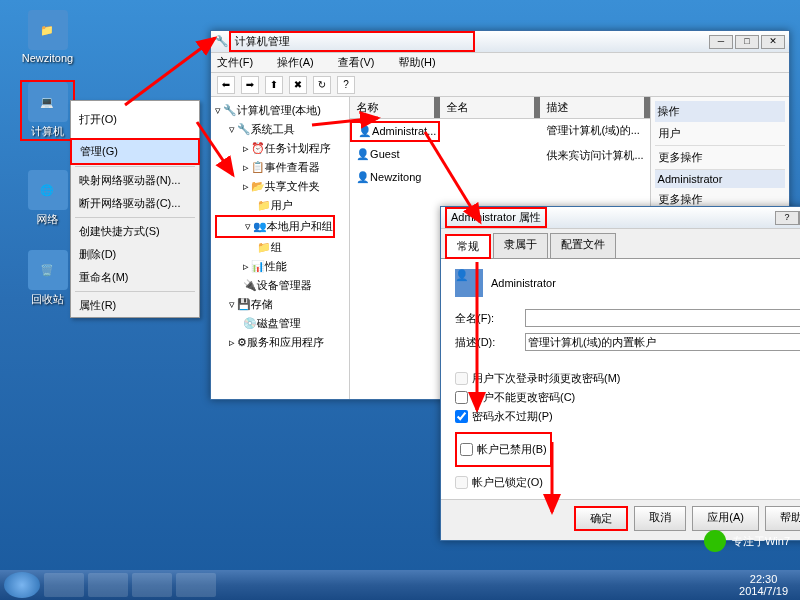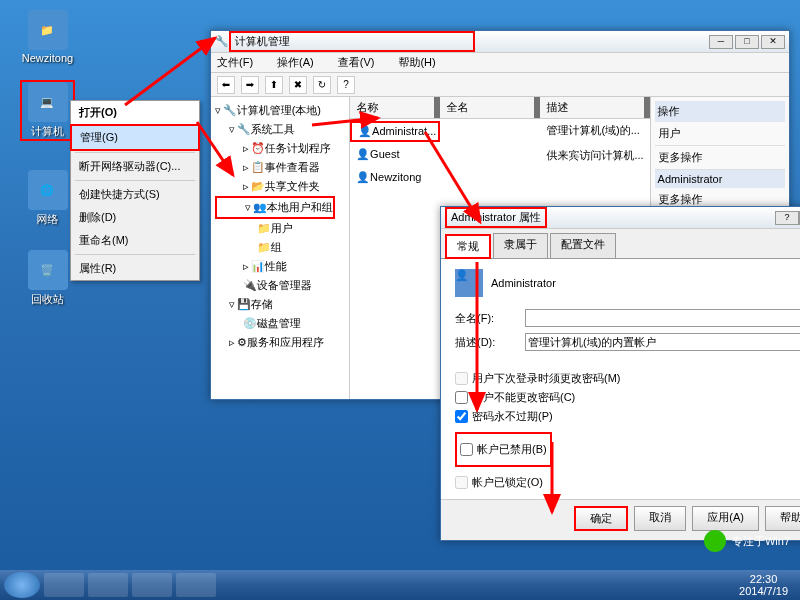--- a/index.html
+++ b/index.html
@@ -2,21 +2,21 @@
 <html><head>
 <meta charset="utf-8">
 <style>
 *{margin:0;padding:0;box-sizing:border-box;font-family:"Microsoft YaHei",SimSun,sans-serif;font-size:11px}
 body{width:800px;height:600px;background:linear-gradient(180deg,#3a8fd6 0%,#2a6eb3 50%,#1a5a9e 100%);overflow:hidden;position:relative}
 .desktop-icon{position:absolute;width:55px;text-align:center;color:#fff;cursor:pointer}
 .desktop-icon .ic{width:40px;height:40px;margin:0 auto 2px;background:#4a8fd0;border-radius:4px;display:flex;align-items:center;justify-content:center}
 .desktop-icon .lbl{font-size:11px;text-shadow:1px 1px 2px #000}
 .di1{top:10px;left:20px}.di2{top:80px;left:20px}.di3{top:170px;left:20px}.di4{top:250px;left:20px}
 .ctx-menu{position:absolute;top:100px;left:70px;width:130px;background:#f0f0f0;border:1px solid #999;box-shadow:2px 2px 4px rgba(0,0,0,0.3);z-index:5}
-.ctx-header{background:#fff;padding:4px 8px;font-weight:bold;border-bottom:1px solid #ccc}
+.ctx-header{background:#fff;padding:11px 8px;font-weight:normal;border-bottom:1px solid #ccc}
 .ctx-item{padding:4px 8px;cursor:pointer}
 .ctx-item.hl{background:#cde4ff;border:2px solid red;margin:-1px}
 .ctx-sep{height:1px;background:#ccc;margin:2px 4px}
 .mgmt-window{position:absolute;top:30px;left:210px;width:580px;height:370px;background:#fff;border:1px solid #3a6ea5;box-shadow:0 0 8px rgba(0,0,0,0.4);z-index:2}
 .title-bar{height:22px;background:linear-gradient(180deg,#fff 0%,#e0e8f0 100%);display:flex;align-items:center;padding:0 4px;border-bottom:1px solid #ccc}
 .title-bar .title{flex:1;padding-left:4px}
 .title-bar .title.red{border:2px solid red;display:inline-block;padding:1px 4px}
 .win-btns{display:flex;gap:2px}
 .win-btn{width:24px;height:14px;border:1px solid #999;background:#e8e8e8;text-align:center;line-height:11px;font-size:9px;cursor:pointer}
 .menu-bar{height:20px;display:flex;align-items:center;padding:0 6px;gap:24px;border-bottom:1px solid #ccc;background:#f5f5f5}
@@ -85,20 +85,21 @@
   </div>
 <div class="desktop-icon di4">
     <div class="ic">🗑️</div>
     <div class="lbl">回收站</div>
   </div>
 
 <div class="ctx-menu">
   <div class="ctx-header">打开(O)</div>
   <div class="ctx-item hl">管理(G)</div>
   <div class="ctx-sep"></div>
+  <div class="ctx-item">映射网络驱动器(N)...</div>
   <div class="ctx-item">断开网络驱动器(C)...</div>
   <div class="ctx-sep"></div>
   <div class="ctx-item">创建快捷方式(S)</div>
   <div class="ctx-item">删除(D)</div>
   <div class="ctx-item">重命名(M)</div>
   <div class="ctx-sep"></div>
   <div class="ctx-item">属性(R)</div>
 </div>
 
 <div class="mgmt-window">
@@ -126,22 +127,22 @@
     <div class="tb-btn">↻</div>
     <div class="tb-btn">?</div>
   </div>
   <div class="mgmt-body">
     <div class="tree-pane">
       <div class="tree-item l1"><span class="tri">▿</span>🔧<span>计算机管理(本地)</span></div>
       <div class="tree-item l2"><span class="tri">▿</span>🔧<span>系统工具</span></div>
       <div class="tree-item l3"><span class="tri">▹</span>⏰<span>任务计划程序</span></div>
       <div class="tree-item l3"><span class="tri">▹</span>📋<span>事件查看器</span></div>
       <div class="tree-item l3"><span class="tri">▹</span>📂<span>共享文件夹</span></div>
+      <div class="tree-item" style="padding-left:42px"><span class="hl">📁<span>用户</span></span></div>
       <div class="tree-item l3 hl"><span class="tri">▿</span>👥<span>本地用户和组</span></div>
-      <div class="tree-item" style="padding-left:42px"><span class="hl">📁<span>用户</span></span></div>
       <div class="tree-item" style="padding-left:42px">📁<span>组</span></div>
       <div class="tree-item l3"><span class="tri">▹</span>📊<span>性能</span></div>
       <div class="tree-item l3">🔌<span>设备管理器</span></div>
       <div class="tree-item l2"><span class="tri">▿</span>💾<span>存储</span></div>
       <div class="tree-item l3">💿<span>磁盘管理</span></div>
       <div class="tree-item l2"><span class="tri">▹</span>⚙<span>服务和应用程序</span></div>
     </div>
     <div class="list-pane">
       <div class="list-header">
         <div class="col" style="width:90px">名称</div>

